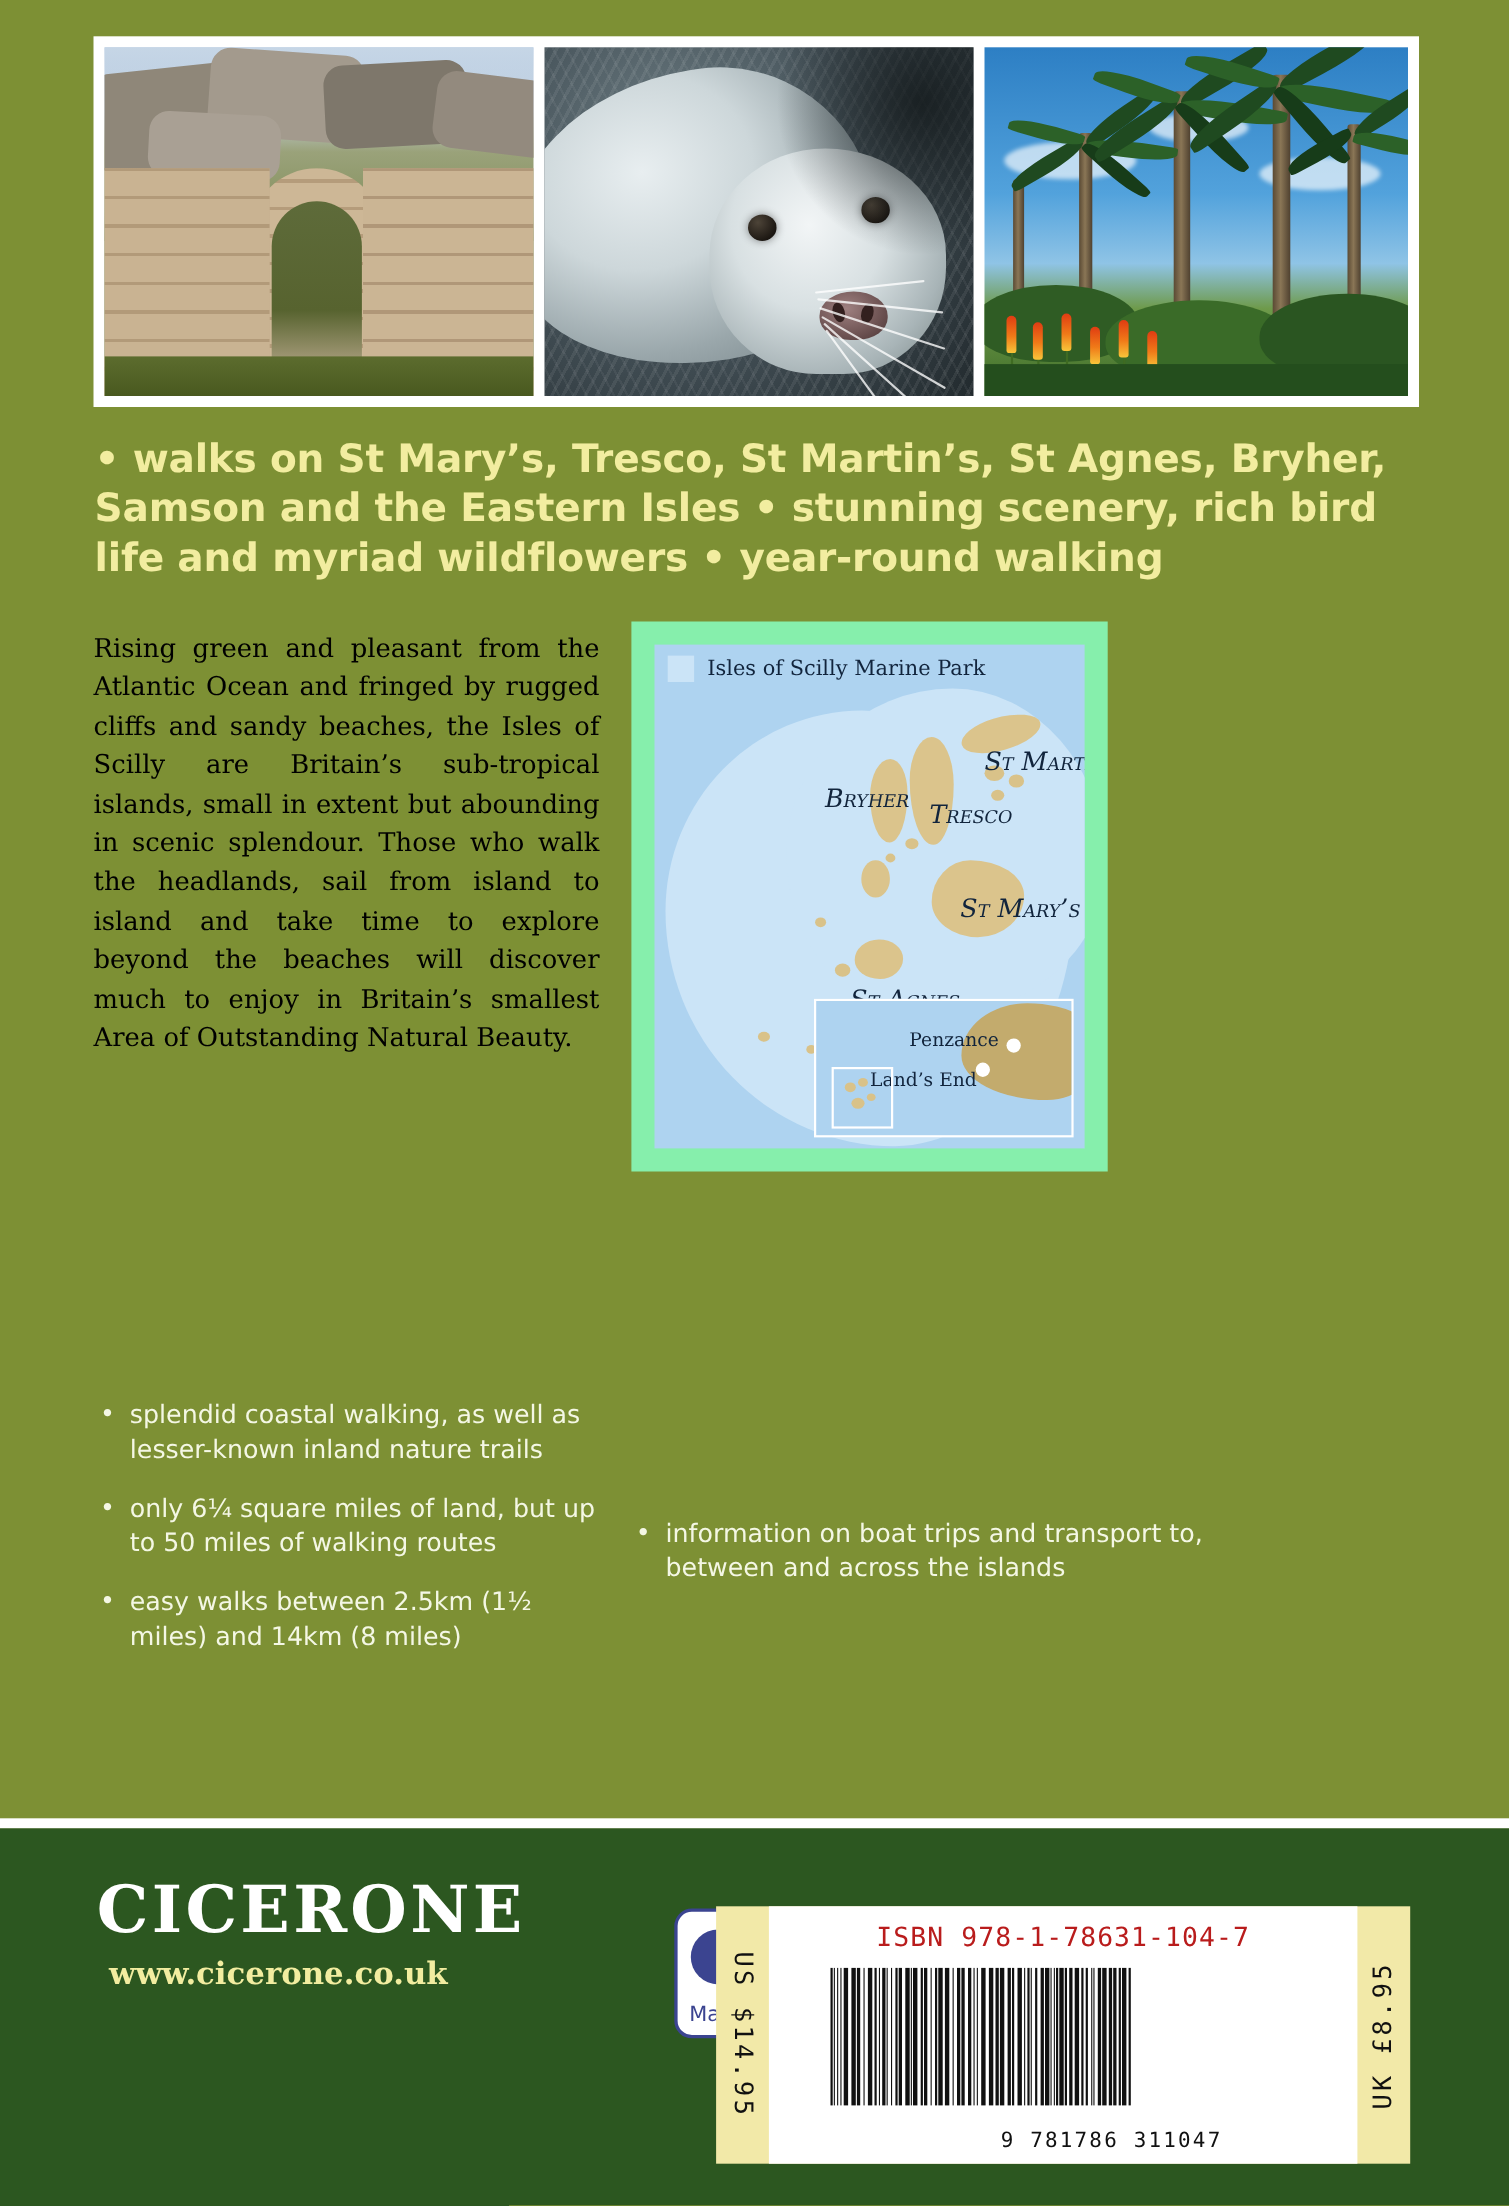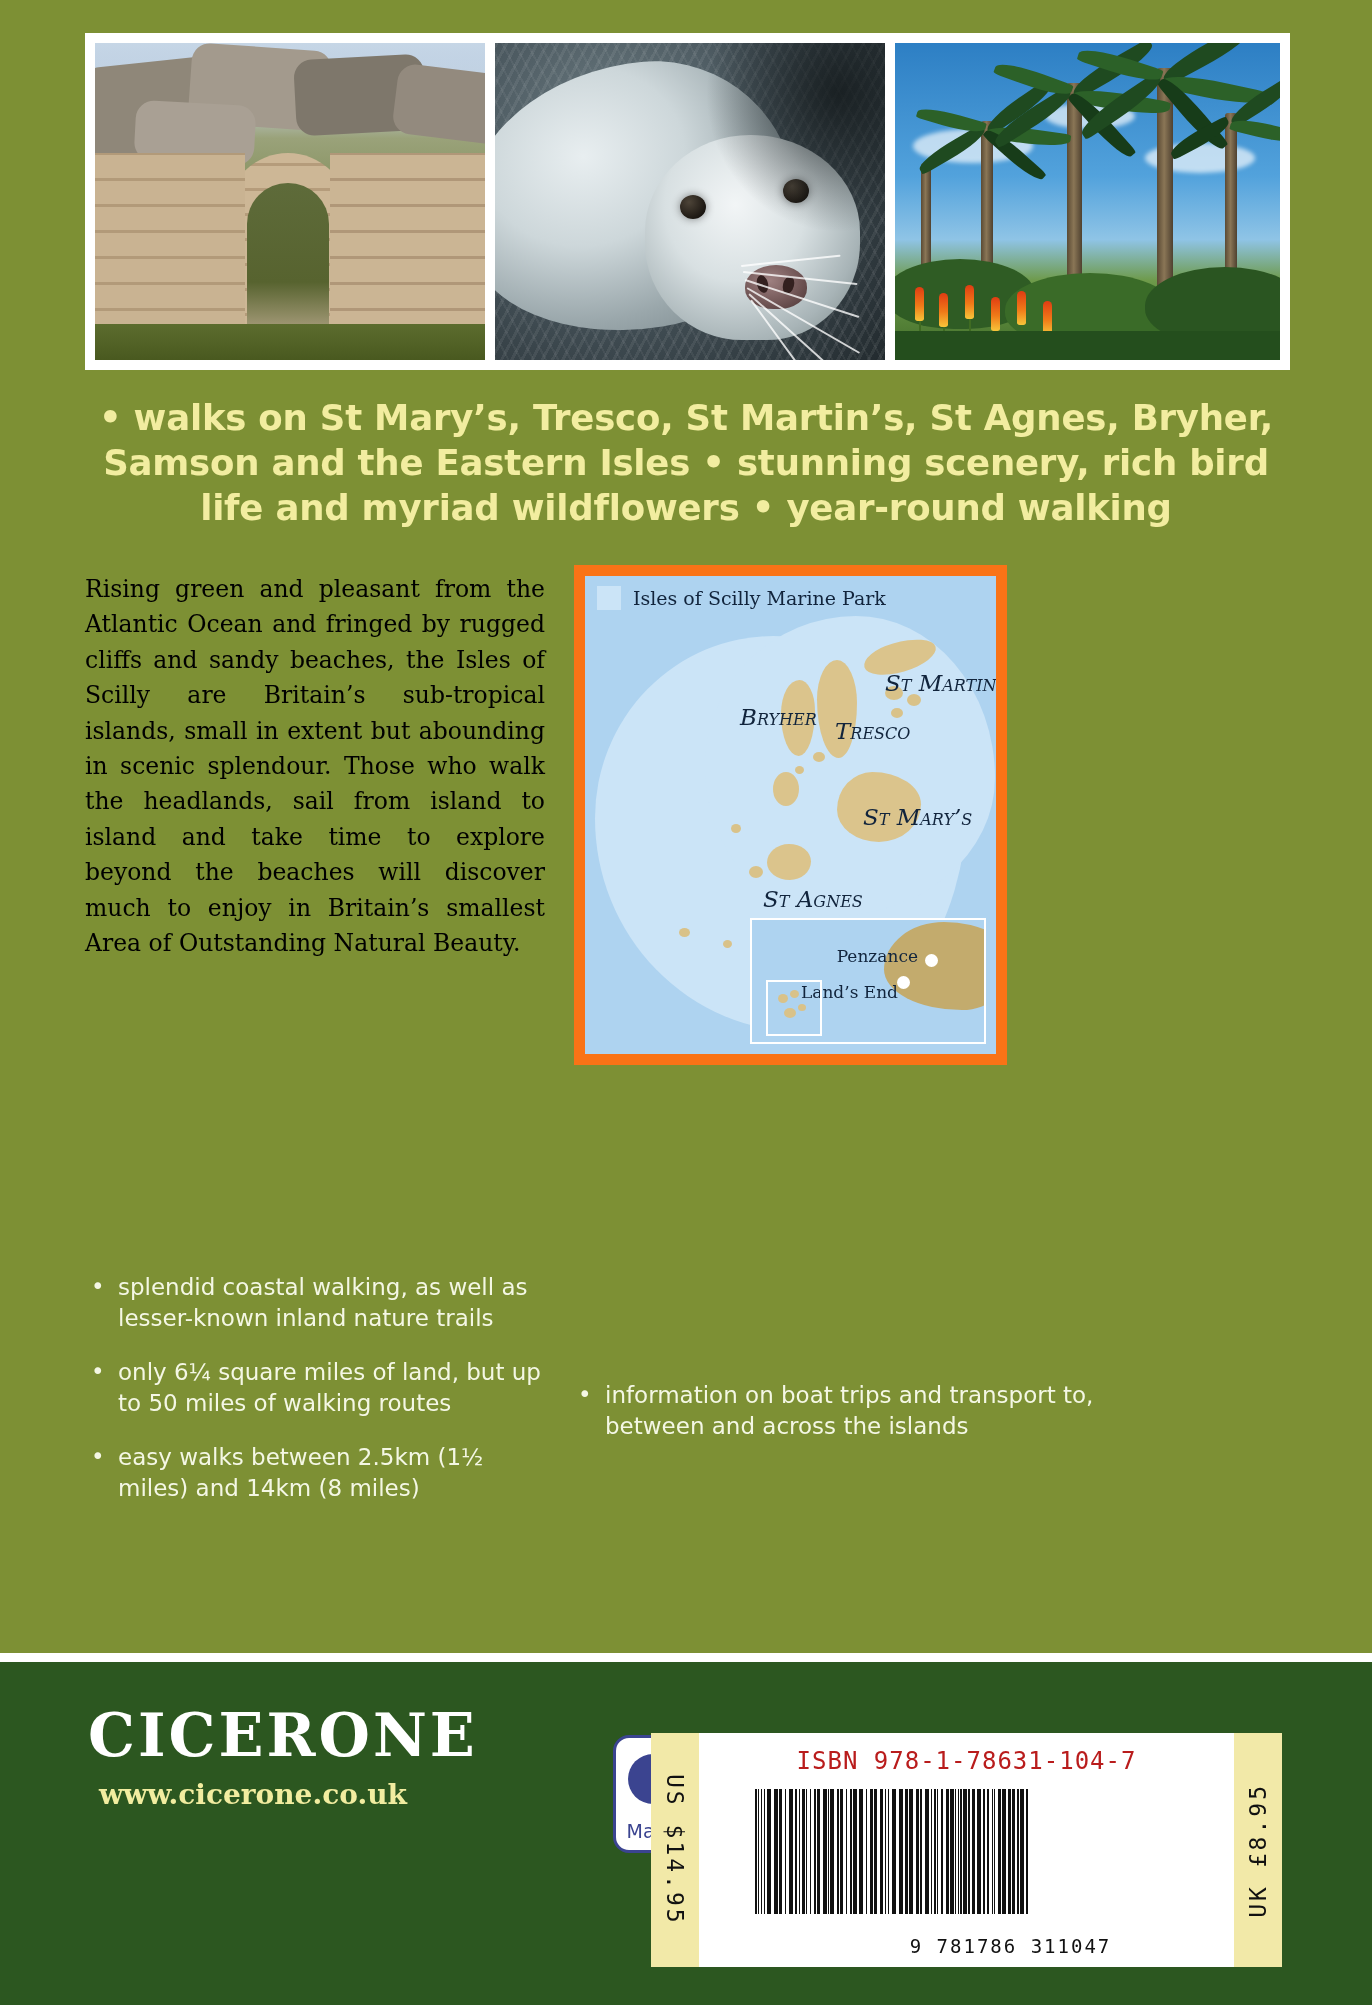--- a/index.html
+++ b/index.html
@@ -97,21 +97,20 @@
   .redstalk{position:absolute;width:2px;background:#3f6b22;}
 
   
   .headline{
     position:absolute;left:86px;top:395px;width:1200px;
     color:#f2eda0;
     font-family:"DejaVu Sans", sans-serif;
     font-weight:bold;
     font-size:35.5px;
     line-height:45px;
-    text-align:center;
     letter-spacing:-.2px;
   }
 
   
   .body-col{
     position:absolute;left:85px;top:572px;width:460px;
     color:#000000;
     font-family:"DejaVu Serif", serif;
     font-size:23.5px;
     line-height:35.4px;
@@ -133,21 +132,21 @@
   }
   ul.blist li:before{
     content:"•";position:absolute;left:6px;top:-1px;font-size:23px;color:#f4f7e4;
   }
   .bullets-left{position:absolute;left:85px;top:1272px;width:470px;}
   .bullets-right{position:absolute;left:572px;top:1380px;width:530px;}
 
   
   .map-panel{
     position:absolute;left:574px;top:565px;width:433px;height:500px;
-    background:#f97316;padding:11px;box-sizing:border-box;
+    background:#86efac;padding:21px;box-sizing:border-box;
   }
   .map-inner{position:relative;width:100%;height:100%;background:#aed3f0;overflow:hidden;}
   .sea-light{position:absolute;background:#cbe4f7;border-radius:50%;}
   .isle{position:absolute;background:#dbc48c;}
   .isle.s{background:#d9c289;}
   .maplabel{
     position:absolute;
     font-family:"DejaVu Serif", serif;
     font-style:italic;
     font-variant:small-caps;

